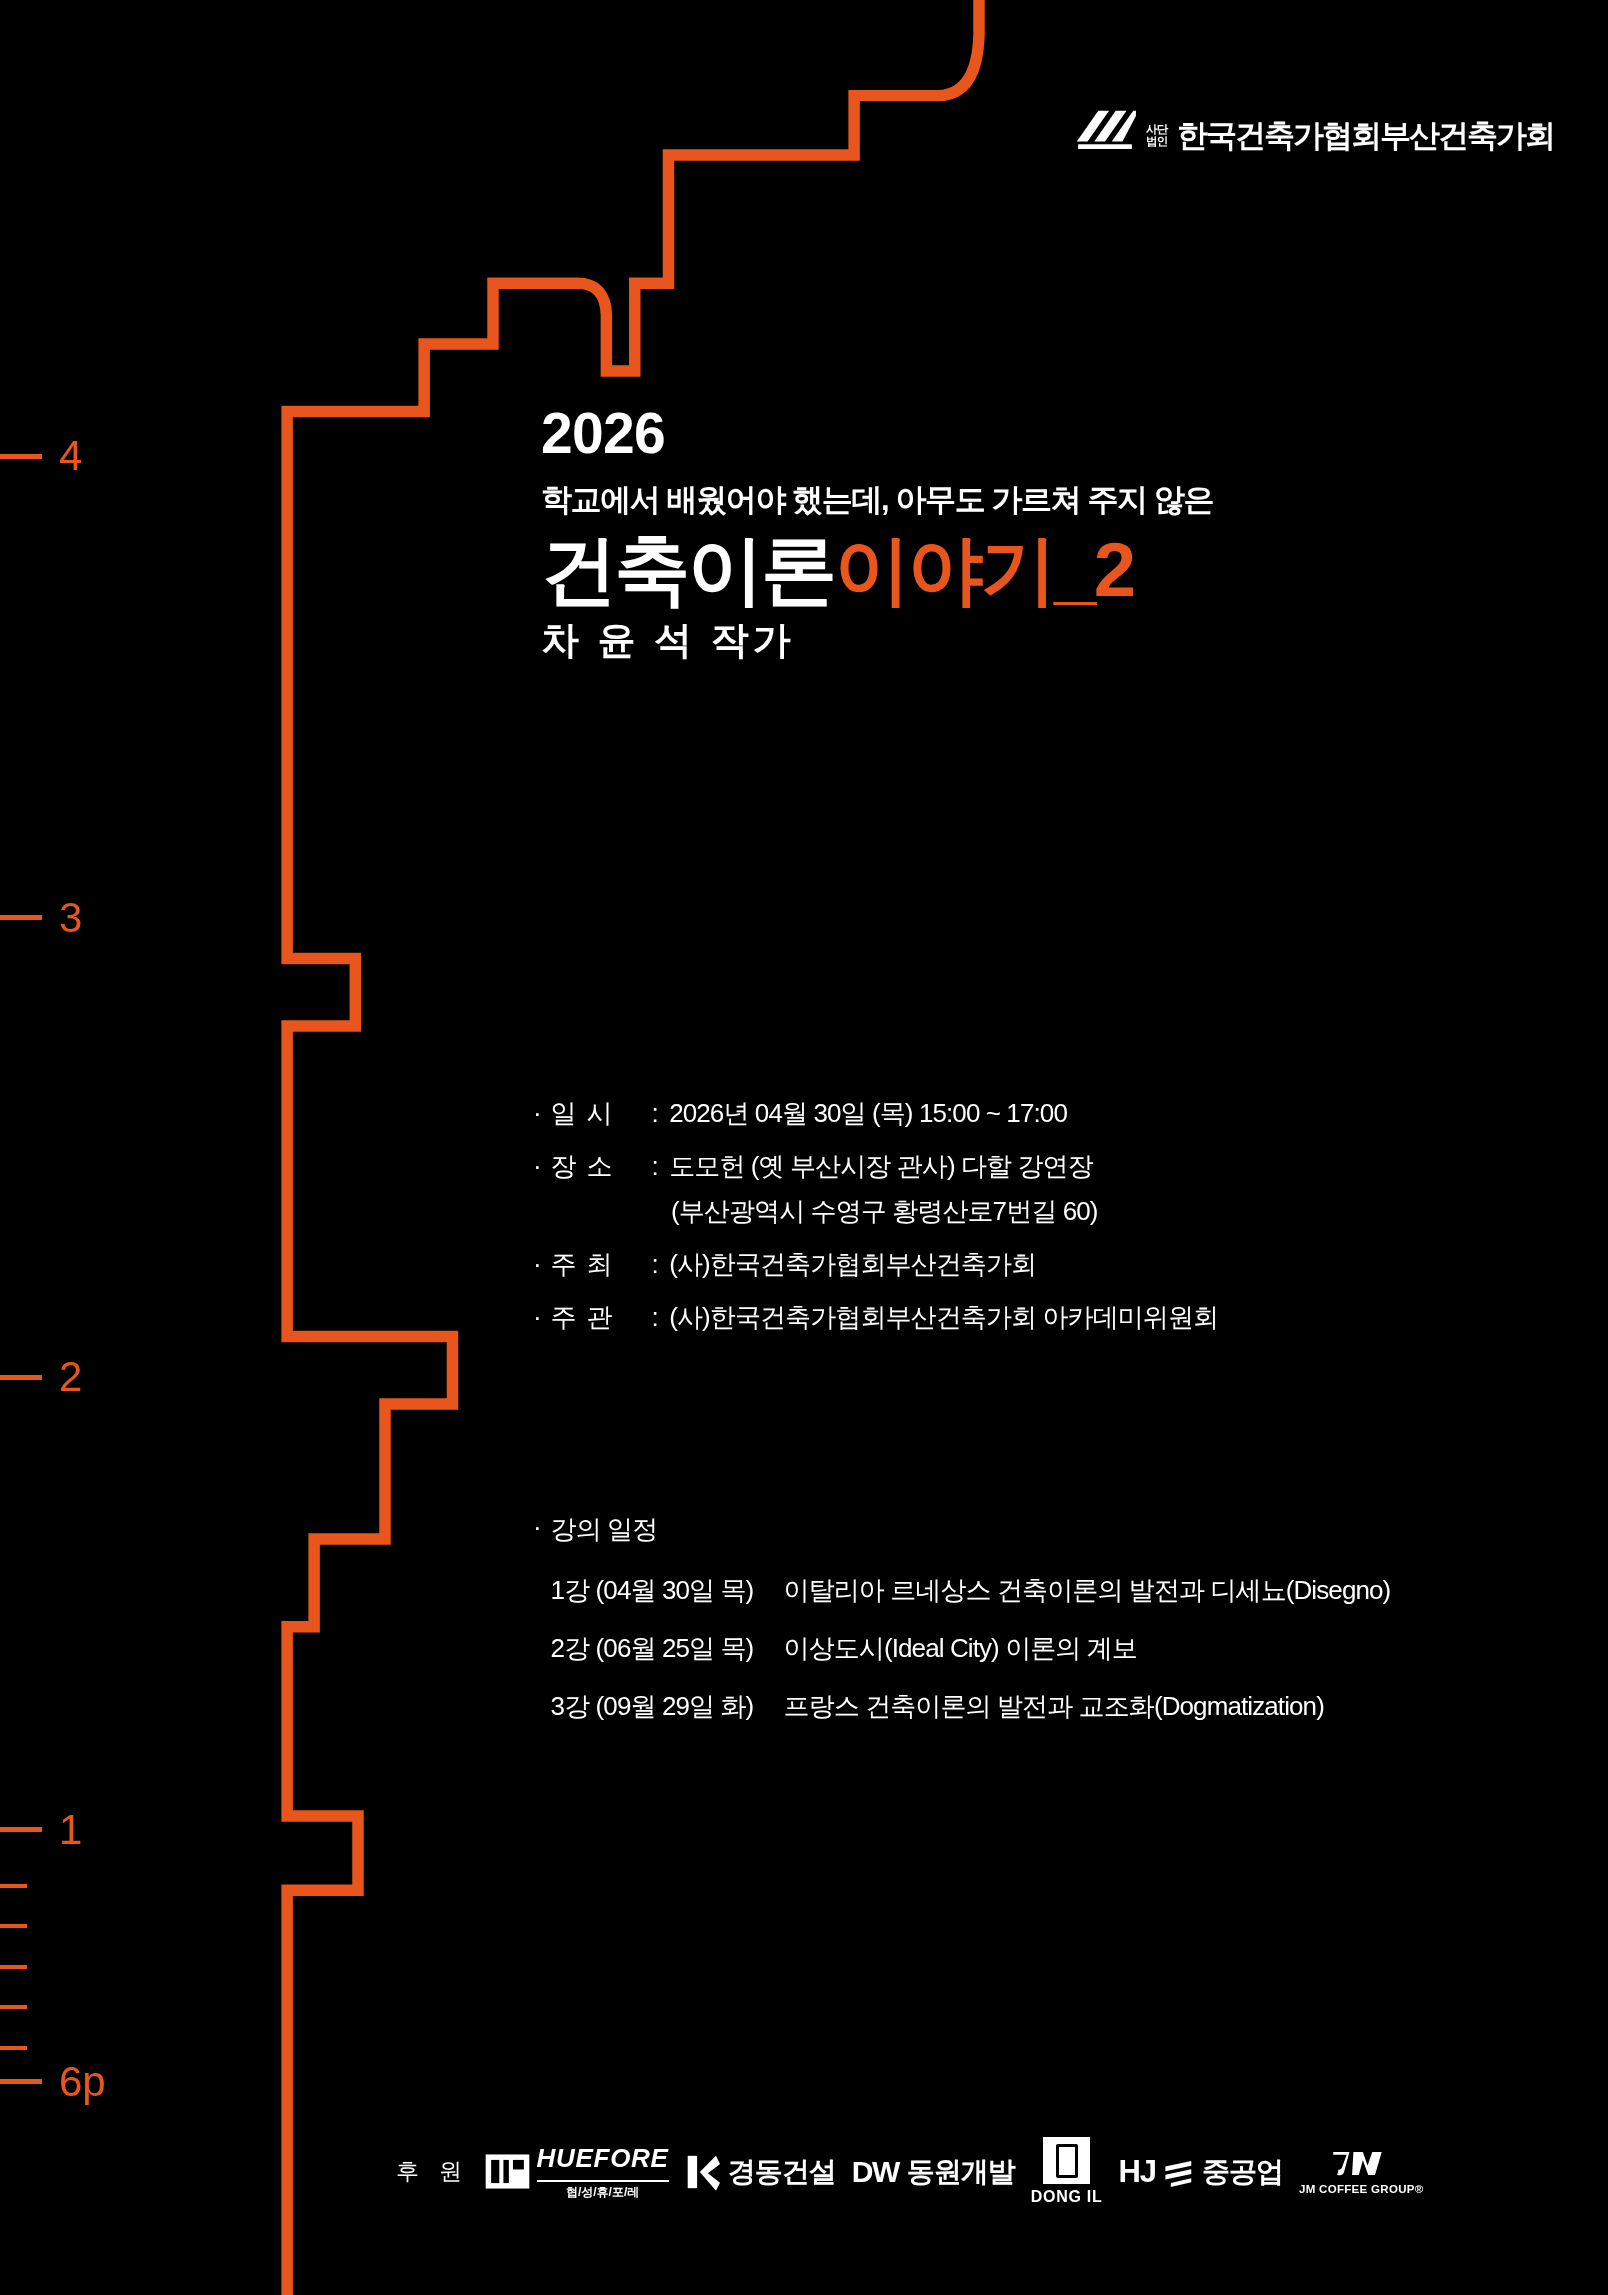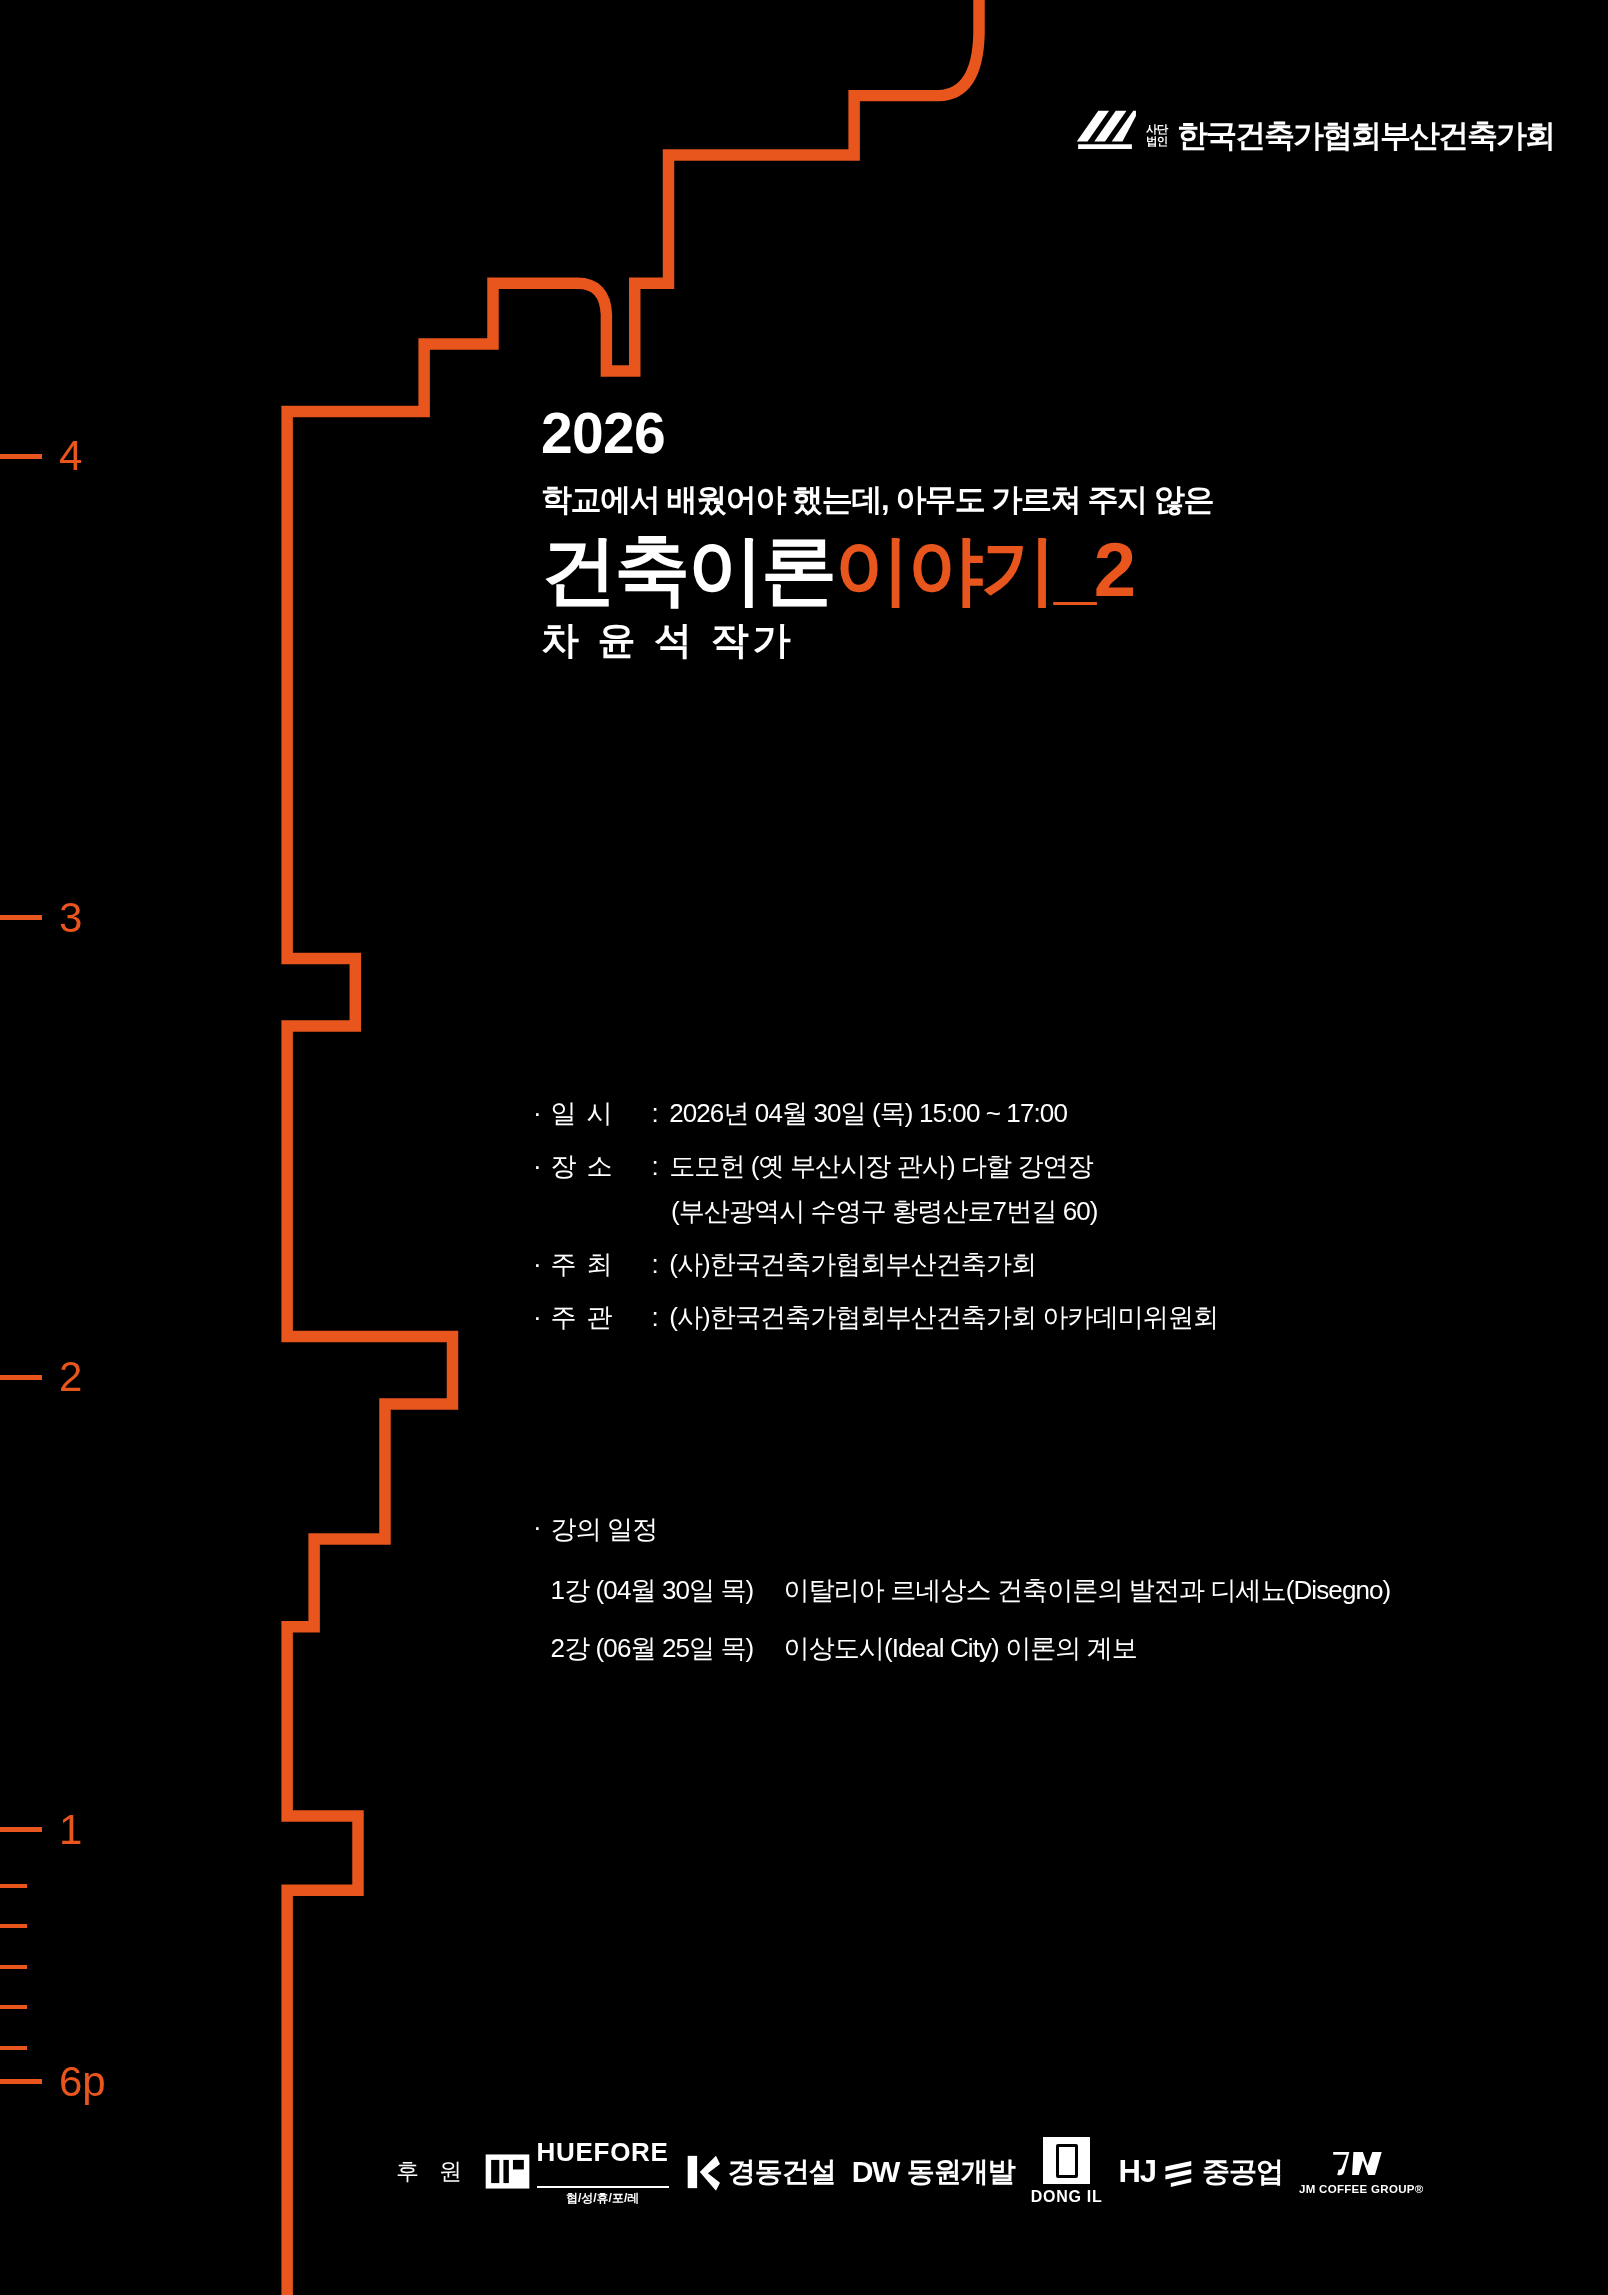--- a/index.html
+++ b/index.html
@@ -228,21 +228,22 @@
     display: flex;
     flex-direction: column;
     align-items: center;
     line-height: 1;
   }
   .huefore-main {
     font-size: 26px;
     font-weight: 700;
     letter-spacing: 0.7px;
     border-bottom: 2px solid #ffffff;
-    padding-bottom: 21px;
+    padding-bottom: 9px;
+    font-style: italic;
   }
   .huefore-sub {
     font-size: 12px;
     letter-spacing: 0px;
     padding-top: 4px;
     font-weight: 700;
   }
   .dongil-box {
     width: 47px;
     height: 47px;
@@ -407,20 +408,25 @@
     <div class="sched-item">
       <span class="sched-no">1강 (04월 30일  목)</span>
       <span class="sched-gap"></span>
       <span>이탈리아 르네상스 건축이론의 발전과 디세뇨(Disegno)</span>
     </div>
     <div class="sched-item">
       <span class="sched-no">2강 (06월 25일  목)</span>
       <span class="sched-gap"></span>
       <span>이상도시(Ideal City) 이론의 계보</span>
     </div>
+    <div class="sched-item">
+      <span class="sched-no">3강 (09월 29일  화)</span>
+      <span class="sched-gap"></span>
+      <span>프랑스 건축이론의 발전과 교조화(Dogmatization)</span>
+    </div>
   </div>
 
   <div class="sponsors">
     <div class="sponsor-title">후  원</div>
 
     <div class="sponsor huefore-wrap">
       <svg width="45" height="45" viewBox="0 0 66 66">
         <rect x="1" y="8" width="64" height="50" fill="#ffffff"></rect>
         <rect x="9" y="16" width="12" height="34" fill="#000000"></rect>
         <rect x="27" y="16" width="8" height="34" fill="#000000"></rect>

